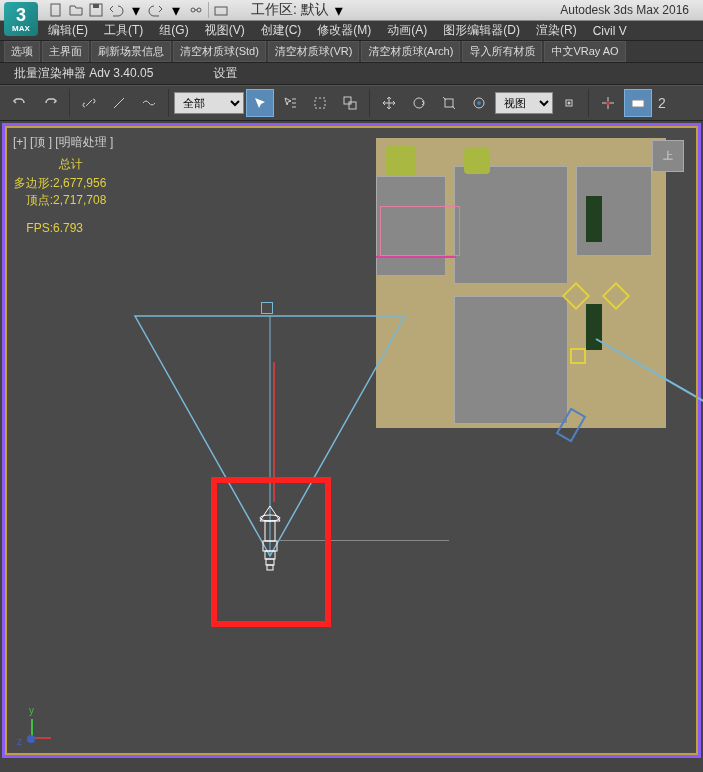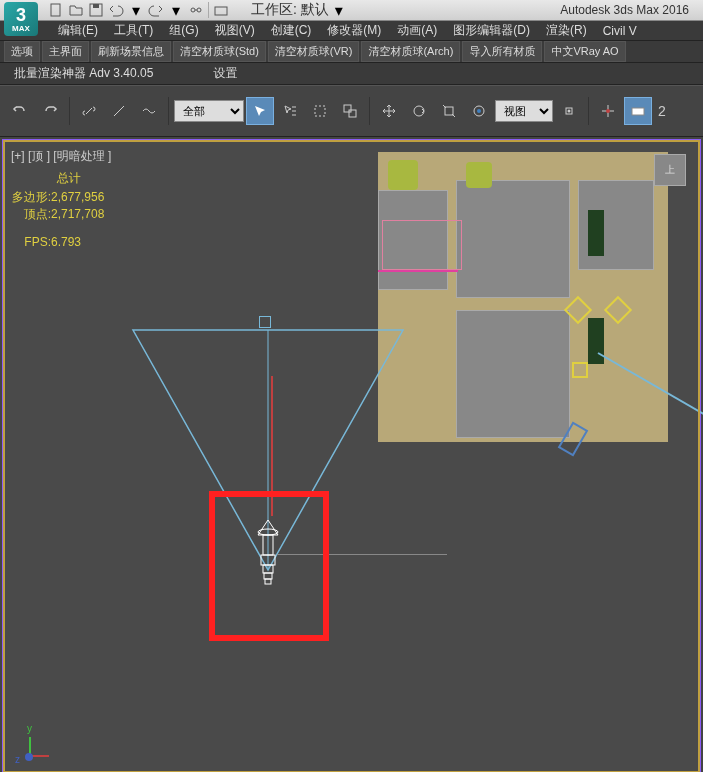--- a/index.html
+++ b/index.html
@@ -7,36 +7,36 @@
 
 .title-bar { height: 21px; background: linear-gradient(#e8e8e8, #d0d0d0); display: flex; align-items: center; padding: 0 4px; border-bottom: 1px solid #888; }
 .app-icon { width: 34px; height: 34px; position: absolute; top: 2px; left: 4px; z-index: 10; background: linear-gradient(135deg, #2aa8a8, #1a7878); border-radius: 4px; display: flex; flex-direction: column; align-items: center; justify-content: center; color: white; font-size: 8px; font-weight: bold; }
 .app-icon-3 { font-size: 18px; line-height: 1; }
 .title-text { margin-left: auto; margin-right: 10px; font-size: 12px; color: #333; }
 .qat { display: flex; gap: 0; margin-left: 42px; align-items: center; }
 .qat-btn { width: 20px; height: 18px; display: flex; align-items: center; justify-content: center; border: none; background: transparent; cursor: pointer; }
 .qat-sep { width: 1px; height: 16px; background: #aaa; margin: 0 2px; }
 .workspace-label { font-size: 14px; color: #333; margin-left: 20px; }
 
-.menu-bar { height: 20px; background: #3a3a3a; display: flex; align-items: center; padding-left: 50px; border-bottom: 1px solid #222; }
+.menu-bar { height: 20px; background: #3a3a3a; display: flex; align-items: center; padding-left: 40px; border-bottom: 1px solid #222; }
 .menu-item { padding: 2px 8px; font-size: 12px; color: #ddd; cursor: pointer; }
 
 .toolbar-row { height: 22px; background: #3a3a3a; display: flex; align-items: flex-end; padding: 0 4px; border-bottom: 1px solid #222; }
 .tb-btn { padding: 2px 6px; font-size: 11px; color: #ddd; background: #4a4a4a; border: 1px solid #555; margin-right: 2px; cursor: pointer; }
 
 .plugin-bar { height: 22px; background: #3a3a3a; display: flex; align-items: center; padding: 0 14px; border-bottom: 1px solid #222; gap: 60px; }
 .plugin-text { font-size: 12px; color: #ddd; }
 
-.main-toolbar { height: 52px; background: #444; display: flex; align-items: center; padding: 0 6px; border-top: 1px solid #555; border-bottom: 1px solid #222; gap: 2px; }
+.main-toolbar { height: 36px; background: #444; display: flex; align-items: center; padding: 0 6px; border-top: 1px solid #555; border-bottom: 1px solid #222; gap: 2px; }
 .mtb-btn { width: 28px; height: 28px; background: #444; border: 1px solid transparent; display: flex; align-items: center; justify-content: center; cursor: pointer; }
 .mtb-btn.active { background: #5a8ab8; border: 1px solid #7ab0e0; }
 .mtb-sep { width: 1px; height: 28px; background: #333; margin: 0 3px; }
 .mtb-dropdown { height: 22px; background: #ddd; border: 1px solid #888; font-size: 11px; padding: 0 4px; }
 
-.viewport-container { position: relative; height: 635px; background: #4a4a4a; border: 1px solid #8b5cf6; margin: 2px; }
+.viewport-container { position: relative; height: 635px; background: #4a4a4a; border: 3px solid #8b5cf6; margin: 2px; }
 .viewport { position: absolute; inset: 0; background: #4a4a4a; }
 .vp-active-border { position: absolute; inset: 0; border: 2px solid #c0a040; pointer-events: none; }
 .vp-label { position: absolute; top: 8px; left: 8px; font-size: 12px; color: #ccc; }
 
 .stats { position: absolute; top: 30px; left: 0; font-size: 12px; color: #e0d040; line-height: 1.4; }
 .stats-title { text-align: center; margin-bottom: 2px; color: #e0d040; margin-left: 30px; }
 .stats-row { display: flex; }
 .stats-row span:first-child { width: 48px; text-align: right; }
 
 .viewcube { position: absolute; top: 5px; right: 5px; width: 50px; height: 50px; display: flex; align-items: center; justify-content: center; }

